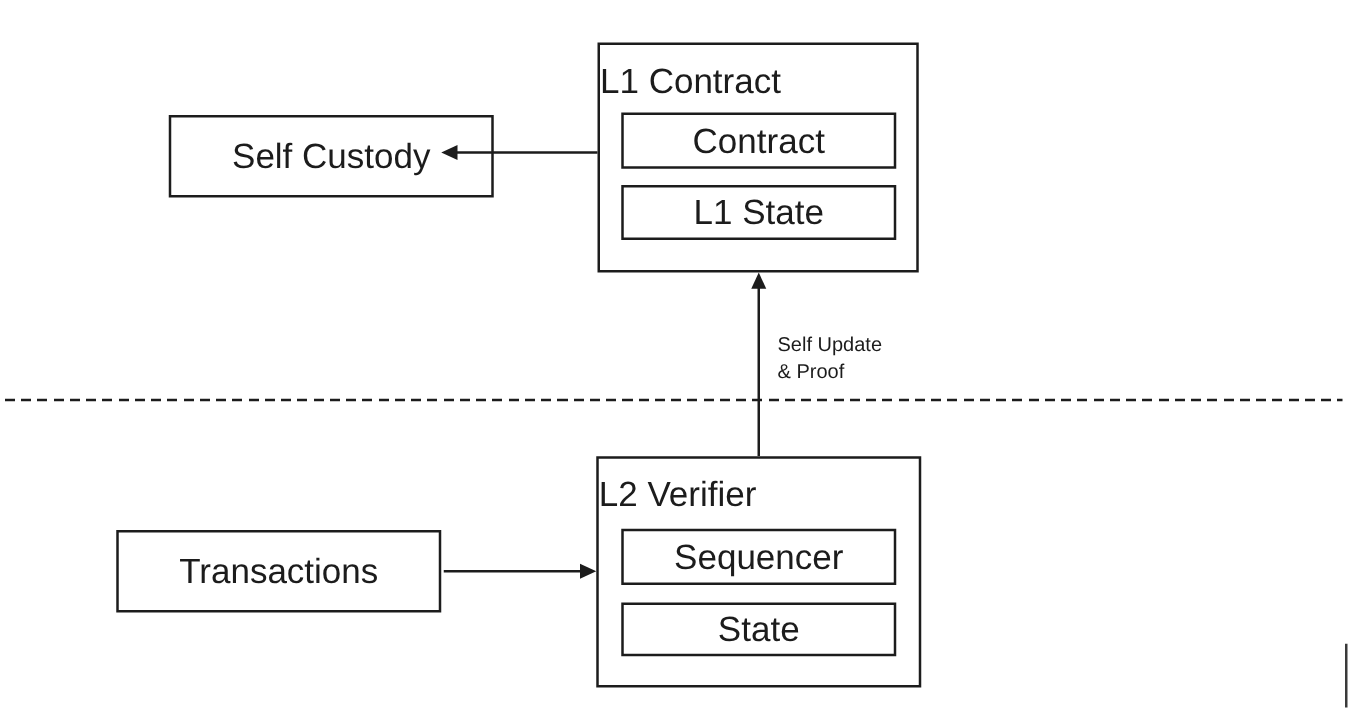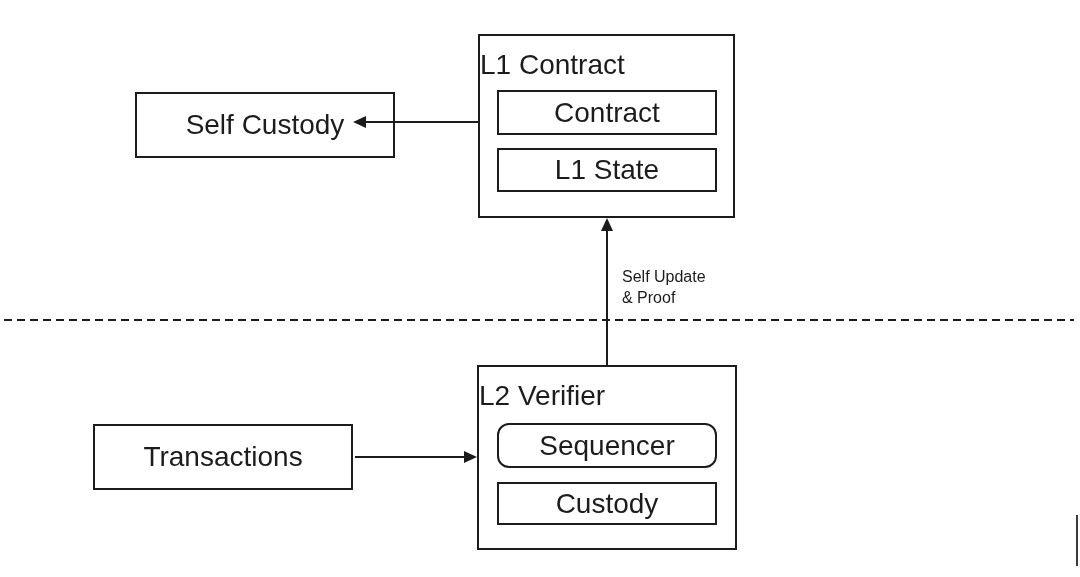--- a/index.html
+++ b/index.html
@@ -134,25 +134,25 @@
   <div class="vline" style="left:606px; top:229px; height:136px;"></div>
   <div class="arrowhead-up" style="left:601px; top:218px;"></div>
 
   <div class="arrow-label">
     <div>Self Update</div>
     <div>&amp; Proof</div>
   </div>
 
   <div class="group" style="left:477px; top:365px; width:260px; height:185px;">
     <div class="group-title" style="top:15px;">L2 Verifier</div>
-    <div class="subnode" style="left:18px; top:56px; width:220px; height:45px;border-radius:12px;">
+    <div class="subnode" style="left:18px; top:56px; width:220px; height:45px;">
       <span>Sequencer</span>
     </div>
     <div class="subnode" style="left:18px; top:115px; width:220px; height:43px;">
-      <span>Custody</span>
+      <span>State</span>
     </div>
   </div>
 
   <div class="node" style="left:93px; top:424px; width:260px; height:66px;">
     <span>Transactions</span>
   </div>
 
   <div class="hline" style="left:355px; top:456px; width:110px;"></div>
   <div class="arrowhead-right" style="left:464px; top:451px;"></div>
 

